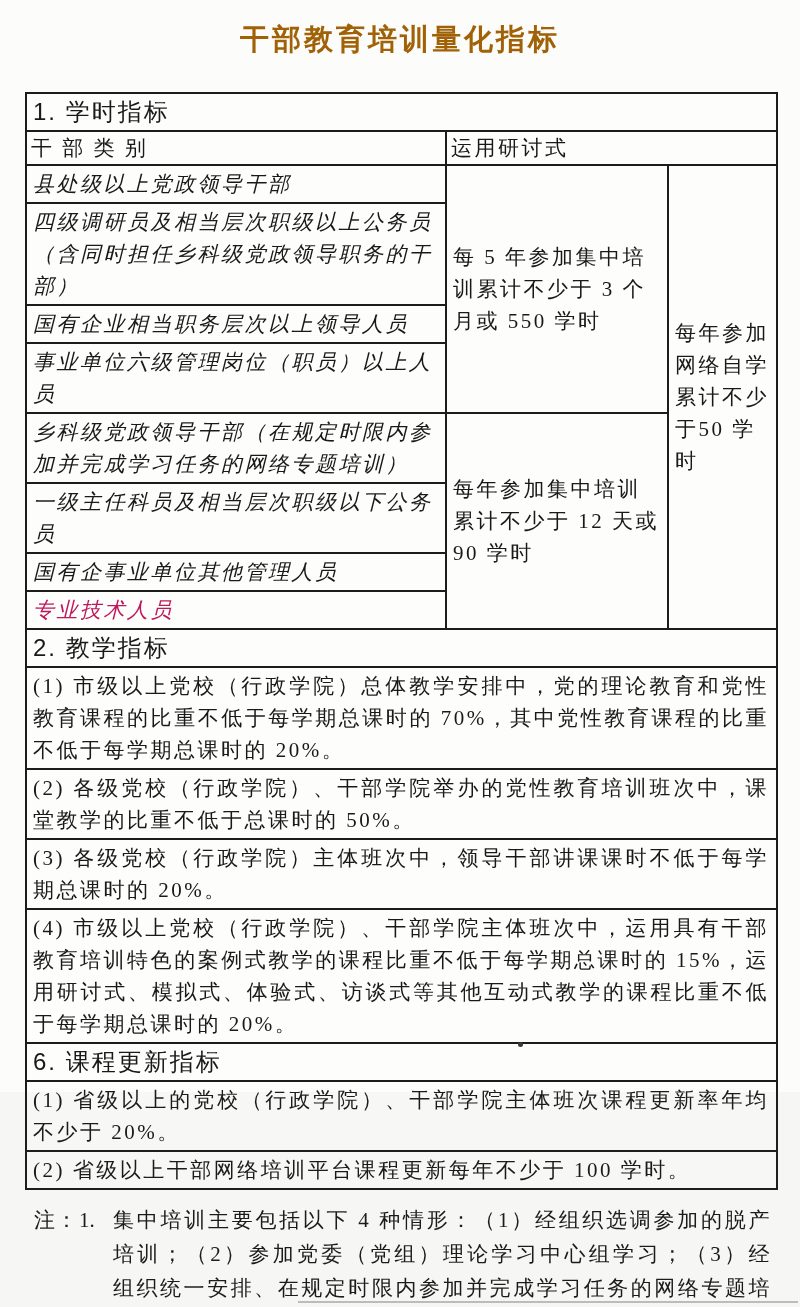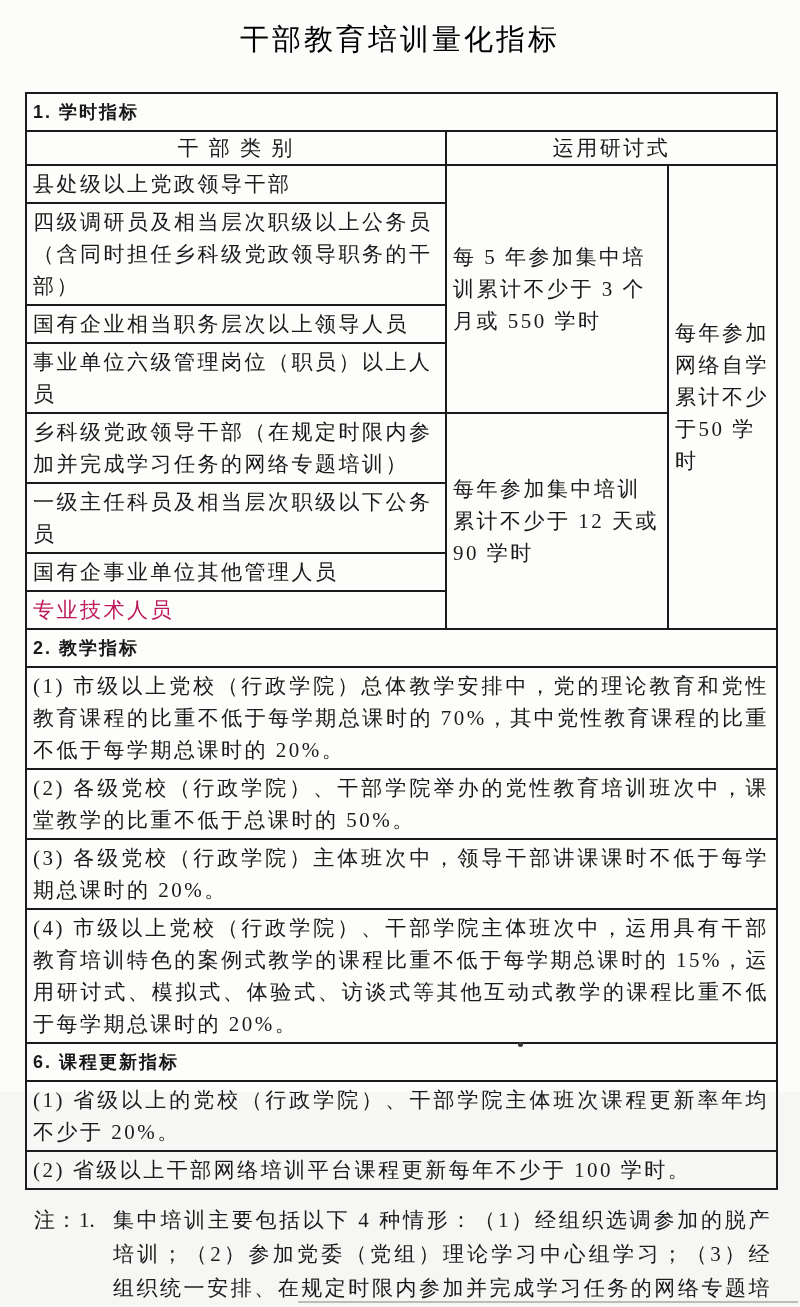--- a/index.html
+++ b/index.html
@@ -13,51 +13,51 @@
     margin: 0 auto;
     background: #fcfcfa;
     overflow: hidden;
     color: #191919;
   }
 
   .title {
     padding-top: 20px;
     text-align: center;
     font-size: 29px;
-    font-weight: normal;
+    font-weight: bold;
     letter-spacing: 3px;
-    color: #000000;
+    color: #a16207;
   }
 
   table.main-table {
     margin: 32px 0 0 25px;
     width: 751px;
     border-collapse: collapse;
     table-layout: fixed;
     background: #fdfdfb;
   }
   table.main-table td {
     border: 2px solid #1c1c1c;
     font-size: 21px;
     letter-spacing: 2.5px;
     line-height: 32px;
     padding: 2px 7px 2px 6px;
     vertical-align: middle;
     overflow: hidden;
   }
   tr.sec-head td {
-    font-weight: bold;
+    font-weight: normal;
     letter-spacing: 2px;
     font-family: "Liberation Sans", "DejaVu Sans", sans-serif;
-    font-size: 18px;
-  }
-  tr.col-head td { text-align: center; padding: 0 4px; }
+    font-size: 24px;
+  }
+  tr.col-head td { text-align: left; padding: 0 4px; }
   td.cadre-head { letter-spacing: 16px; }
   td.time-head { letter-spacing: 7px; }
-  td.cadre { line-height: 31px; }
+  td.cadre { line-height: 31px; font-style: italic; }
   td.cadre.faded { color: #be185d; }
   td.req {
     line-height: 35px;
     letter-spacing: 2px;
     padding: 2px 6px;
     vertical-align: middle;
   }
   td.online {
     line-height: 36px;
     letter-spacing: 2px;

